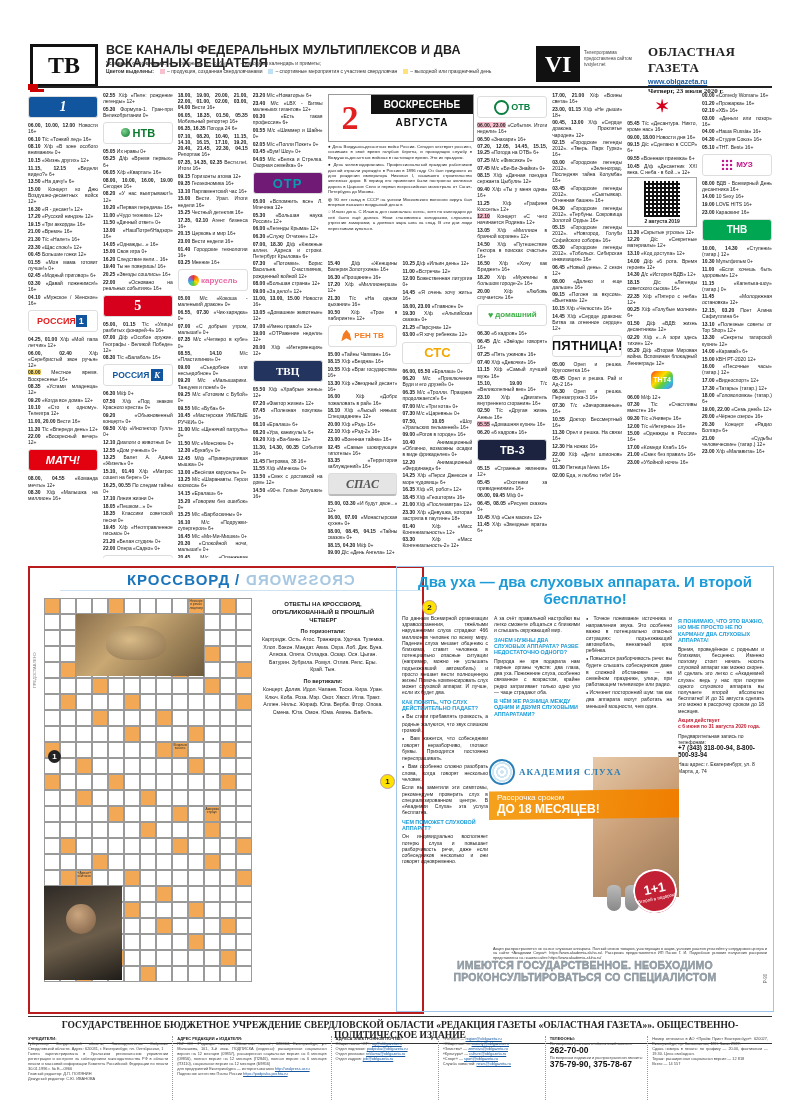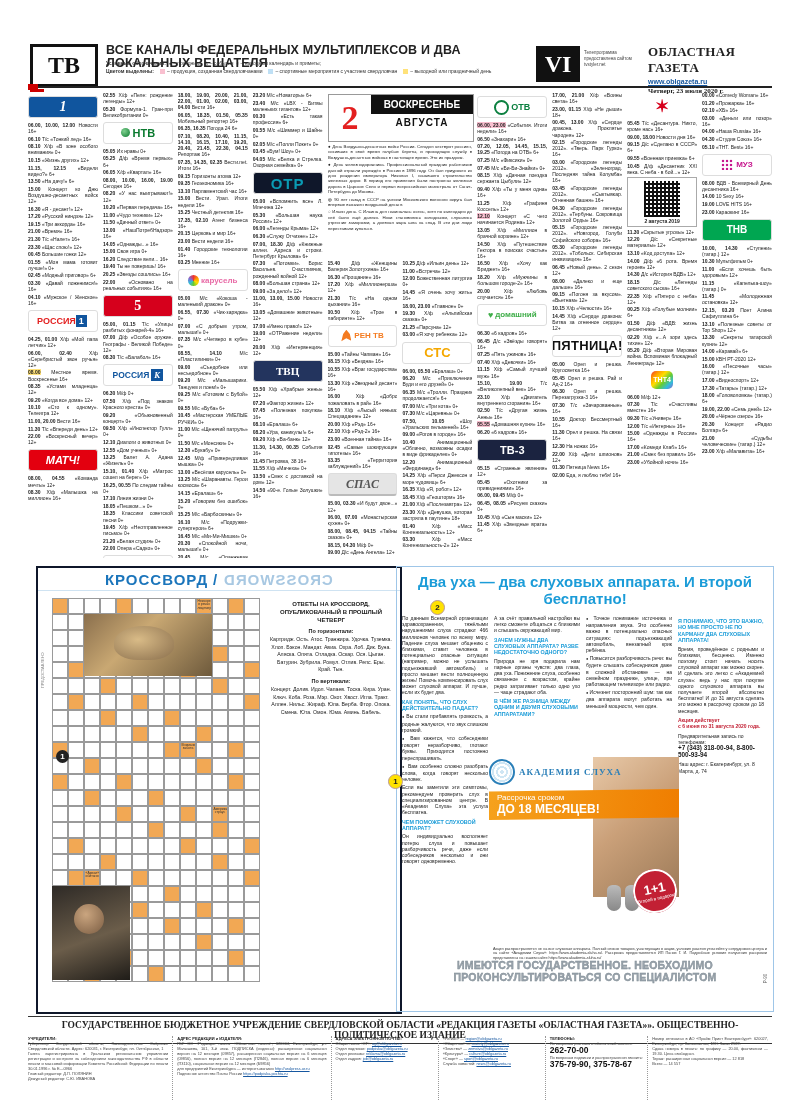--- a/index.html
+++ b/index.html
@@ -33,21 +33,21 @@
   .lg-rossiya1 u{background:#10559e;color:#fff;text-decoration:none;padding:1px 3px;margin-right:2px;font-size:9px;}
   .lg-match{background:#e3000f;color:#fff;font-size:11px;font-style:italic;}
   .lg-ntv{background:#fff;color:#0a7a2f;font-size:11px;}
   .lg-ntv:before{content:"";width:9px;height:9px;border-radius:50%;background:radial-gradient(circle at 35% 35%,#7fd08f,#0a7a2f);margin-right:3px;}
   .lg-pyatyi{background:#d6001c;color:#fff;font-size:14px;font-family:"Liberation Serif",serif;}
   .lg-kultura{background:#fff;color:#10559e;font-size:8.5px;}
   .lg-kultura u{background:#10559e;color:#fff;text-decoration:none;padding:1px 3px;margin-left:2px;font-family:"Liberation Serif",serif;font-style:italic;}
   .lg-r24{background:#fff;color:#10559e;font-size:8.5px;}
   .lg-karusel{background:#fff;font-size:8px;color:#e86aa6;}
   .lg-karusel:before{content:"";width:11px;height:11px;border-radius:50%;margin-right:2px;background:conic-gradient(#e33,#f90,#fd0,#6c3,#3bd,#86c,#e33);}
-  .lg-otr{background:#0f172a;font-size:15px;color:#0a9bb3;letter-spacing:1px;}
+  .lg-otr{background:#701a75;font-size:13px;color:#0a9bb3;letter-spacing:1px;}
   .lg-tvc{background:#23345e;color:#fff;font-size:11px;font-family:"Liberation Serif",serif;}
   .lg-ren{background:#fff;color:#f47b20;font-size:8px;}
   .lg-ren:before{content:"";width:10px;height:12px;margin-right:3px;background:#f47b20;clip-path:polygon(50% 0,85% 35%,100% 90%,50% 70%,0 95%,18% 35%);}
   .lg-spas{background:#e5e5e5;color:#555;font-size:12px;font-family:"Liberation Serif",serif;font-style:italic;border-bottom:2px solid #bbb;}
   .lg-sts{background:#fff;color:#f5a800;font-size:13px;}
   .lg-otv{background:#fff;color:#0c8040;font-size:9px;}
   .lg-otv:before{content:"";width:11px;height:11px;border-radius:50%;border:2px solid #0c8040;margin-right:2px;}
   .lg-dom{background:#fff;color:#3fae49;font-size:8px;}
   .lg-dom:before{content:"♥";color:#3fae49;font-size:9px;margin-right:2px;}
   .lg-tv3{background:#1b2340;color:#fff;font-size:11px;}
@@ -66,21 +66,21 @@
   #daym{color:#111;font-weight:bold;font-size:10px;text-align:center;padding:3px 0;letter-spacing:1px;}
   #daynotes{position:absolute;left:300px;top:52px;width:144px;height:112px;overflow:hidden;}
   .note{font-size:4.3px;line-height:5.4px;text-align:justify;margin-bottom:2px;color:#222;}
   .note b{font-size:4.3px;}
   .qrbox{border:1px solid #aaa;margin:2px 0;padding:2px;text-align:center;}
   .qr{width:36px;height:36px;margin:1px auto;background:
     repeating-linear-gradient(0deg,#111 0 2px,transparent 2px 4px),
     repeating-linear-gradient(90deg,#111 0 2px,#fff 2px 4px);}
   .qrcap{font-size:5px;font-weight:bold;margin-top:1px;}
   
-  #cw{position:absolute;left:36px;top:566px;width:362px;height:444px;border:2px solid #0f172a;}
+  #cw{position:absolute;left:28px;top:566px;width:362px;height:444px;border:2px solid #b91c1c;padding-left:30px;}
   #cwtitle{height:22px;display:flex;align-items:center;justify-content:center;gap:5px;border-bottom:1px solid #cfe3f2;}
   #cwtitle .t1{color:#1b75bb;font-weight:bold;font-size:15px;letter-spacing:1px;}
   #cwtitle .t2{color:#a8c8e2;font-weight:bold;font-size:15px;letter-spacing:1px;transform:scaleX(-1);}
   #cwgrid{position:absolute;left:14px;top:30px;width:208px;height:384px;display:grid;grid-template-columns:repeat(13,1fr);grid-template-rows:repeat(24,1fr);}
   .cell{border:.5px solid #9a9a9a;background:#fff;position:relative;font-size:3.4px;line-height:3.8px;color:#333;overflow:hidden;text-align:center;}
   .cell.o{background:#f2a854;padding:.5px;}
   .ph{position:absolute;z-index:2;}
   #ph1{left:46px;top:46px;width:128px;height:62px;background:linear-gradient(135deg,#8a6f4d,#c9a873 40%,#6e5a3c);}
   #ph1:after{content:"";position:absolute;left:30px;top:12px;width:60px;height:34px;border-radius:50% 50% 40% 40%;background:radial-gradient(ellipse at 40% 40%,#d9bb87,#8a6f4d);}
   #ph2{left:14px;top:318px;width:78px;height:94px;background:linear-gradient(160deg,#2e2a26,#6b5d4a 55%,#1f1c18);}

